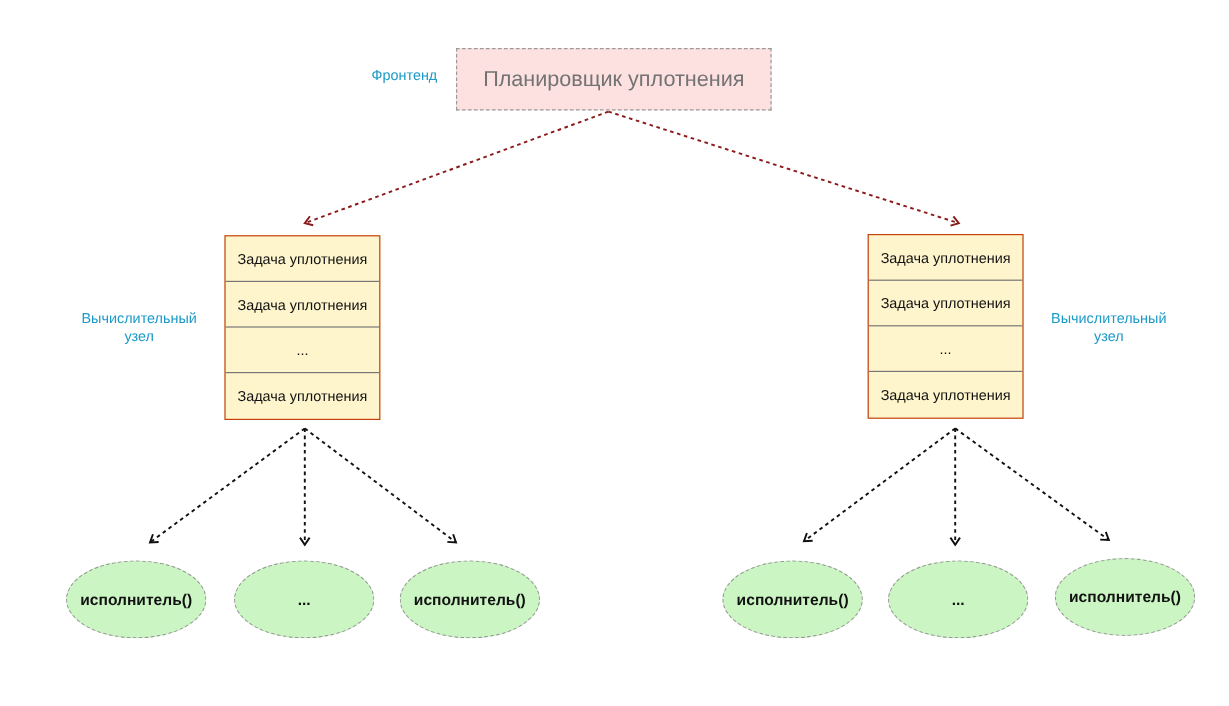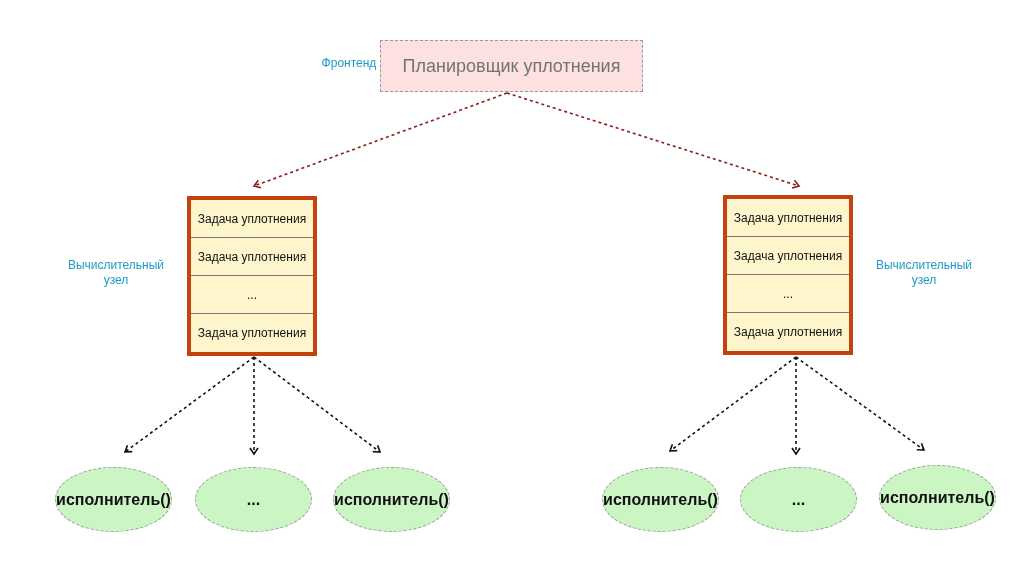--- a/index.html
+++ b/index.html
@@ -9,32 +9,32 @@
     .abs { position: absolute; }
     .label-blue { color: #1b9ac7; font-size: 12px; text-align: center; line-height: 15px; }
     .scheduler {
       left: 380px; top: 40px; width: 263px; height: 52px;
       background: #fde0e0; border: 1px dashed #9a9a9a;
       display: flex; align-items: center; justify-content: center;
       font-size: 18px; color: #737373; box-sizing: border-box;
     }
     .stack {
       width: 130px; box-sizing: border-box;
-      border: 4px solid #c2410c; background: #fff5cc;
+      border: 1px solid #c2410c; background: #fff5cc;
     }
     .stack-row {
       height: 38px; display: flex; align-items: center; justify-content: center;
       font-size: 12px; color: #111; border-bottom: 1px solid #777; box-sizing: border-box;
     }
     .stack-row:last-child { border-bottom: none; }
     .executor {
       width: 117px; height: 65px; box-sizing: border-box;
       background: #ccf5c4; border: 1px dashed #9a9a9a; border-radius: 50%;
       display: flex; align-items: center; justify-content: center;
-      font-size: 16px; color: #111; font-weight: bold;
+      font-size: 13px; color: #111; font-weight: bold;
     }
   </style>
 </head>
 <body>
 
 <svg id="canvas" width="1024" height="588">
   <defs>
     <marker id="arrRed" markerWidth="10" markerHeight="10" refX="7" refY="5" orient="auto" markerUnits="userSpaceOnUse">
       <path d="M1,1 L7,5 L1,9" fill="none" stroke="#8b1a1a" stroke-width="1.6"></path>
     </marker>
@@ -48,21 +48,21 @@
 
   <line x1="254" y1="357" x2="125" y2="452" stroke="#111" stroke-width="1.6" stroke-dasharray="3,3" marker-end="url(#arrBlack)"></line>
   <line x1="254" y1="357" x2="254" y2="454" stroke="#111" stroke-width="1.6" stroke-dasharray="3,3" marker-end="url(#arrBlack)"></line>
   <line x1="254" y1="357" x2="380" y2="452" stroke="#111" stroke-width="1.6" stroke-dasharray="3,3" marker-end="url(#arrBlack)"></line>
 
   <line x1="796" y1="357" x2="670" y2="451" stroke="#111" stroke-width="1.6" stroke-dasharray="3,3" marker-end="url(#arrBlack)"></line>
   <line x1="796" y1="357" x2="796" y2="454" stroke="#111" stroke-width="1.6" stroke-dasharray="3,3" marker-end="url(#arrBlack)"></line>
   <line x1="796" y1="357" x2="924" y2="450" stroke="#111" stroke-width="1.6" stroke-dasharray="3,3" marker-end="url(#arrBlack)"></line>
 </svg>
 
-<div class="abs label-blue" style="left:312px; top:56px; width:74px;">Фронтенд</div>
+<div class="abs label-blue" style="left:300px; top:56px; width:74px;">Фронтенд</div>
 <div class="abs scheduler">
   <span>Планировщик уплотнения</span>
 </div>
 
 <div class="abs label-blue" style="left:56px; top:258px; width:120px;">
   <div>Вычислительный</div>
   <div>узел</div>
 </div>
 <div class="abs stack" style="left:187px; top:196px;">
   <div class="stack-row">Задача уплотнения</div>

